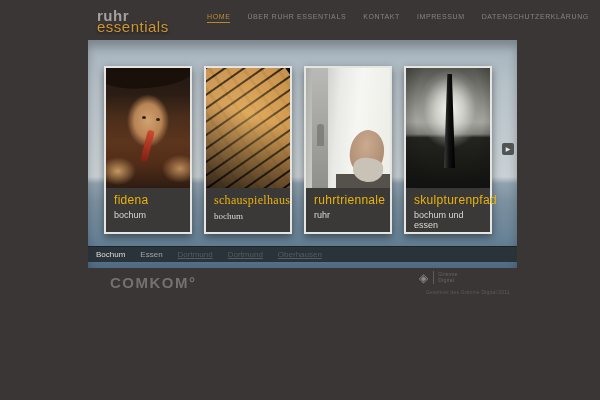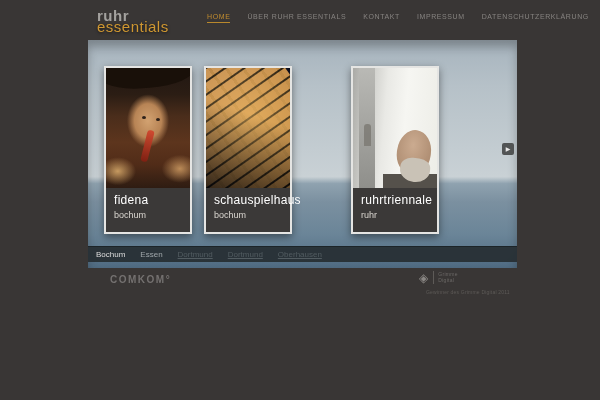--- a/index.html
+++ b/index.html
@@ -26,24 +26,24 @@
       #8fa2af 63%, #7b90a0 71%, #6b8598 85%, #4f6b82 100%);
     box-shadow:inset 0 7px 10px rgba(25,25,25,.3);
   }
   
   .card{
     position:absolute;top:26px;width:88px;height:168px;box-sizing:border-box;
     border:2px solid rgba(248,248,246,.9);
     box-shadow:0 3px 8px rgba(0,0,0,.45);
     background:#3b3938;cursor:pointer;z-index:2;
   }
-  .card1{left:16px;} .card2{left:116px;} .card3{left:216px;margin-left:47px;} .card4{left:316px;}
+  .card1{left:16px;} .card2{left:116px;font-family:Liberation Serif, serif;} .card3{left:216px;} .card4{left:316px;}
   .card-img{position:relative;width:100%;height:120px;overflow:hidden;}
   .card-cap{height:44px;background:#3b3938;padding:5px 8px 0;box-sizing:border-box;}
-  .card-title{font-size:12px;color:#ffffff;letter-spacing:.3px;}
+  .card-title{font-size:12px;color:#eab308;letter-spacing:.3px;}
   .card-sub{font-size:9px;color:#dbd7d1;margin-top:3px;}
   
   .img-fidena{background:
     radial-gradient(ellipse 26px 20px at 14% 86%, rgba(205,160,100,.95), rgba(205,160,100,0) 70%),
     radial-gradient(ellipse 26px 20px at 88% 84%, rgba(200,150,95,.9), rgba(200,150,95,0) 70%),
     radial-gradient(ellipse 27px 34px at 50% 44%, #d2a271 0%, #b88455 50%, rgba(130,85,50,0) 78%),
     linear-gradient(180deg,#211712 0%,#2b1d14 22%,#4a2d1b 40%,#5d351d 62%,#512c18 80%,#2e1c12 100%);}
   .hat{position:absolute;left:-8px;top:-16px;width:116%;height:36px;background:#191009;
        border-radius:0 0 48% 44%;transform:rotate(-4deg);}
   .eye{position:absolute;width:4px;height:3px;background:#2e211a;border-radius:50%;}
@@ -89,21 +89,21 @@
   .tabbar{
     position:absolute;left:0;top:206px;width:100%;height:16px;z-index:3;box-sizing:border-box;
     background:rgba(38,46,50,.92);border-top:1px solid rgba(20,26,30,.6);
     display:flex;align-items:center;padding-left:8px;gap:15px;
   }
   .tab{font-size:8px;cursor:pointer;white-space:nowrap;}
   .tab.active{color:#dcdcdc;}
   .tab.avail{color:#9fa6aa;text-align:center;}
   .tab.off{color:#525c61;text-decoration:underline;}
   
-  .comkom{position:absolute;left:110px;top:274px;font-size:10px;font-weight:bold;
+  .comkom{position:absolute;left:110px;top:274px;font-size:15px;font-weight:bold;
           letter-spacing:1.5px;color:#747170;cursor:pointer;z-index:2;}
   .award{position:absolute;left:419px;top:271px;display:flex;align-items:center;z-index:2;}
   .award-icon{font-size:12px;color:#8a8784;line-height:12px;}
   .award-div{width:1px;height:13px;background:#5e5b58;margin:0 4px 0 5px;}
   .award-lines{display:flex;flex-direction:column;gap:1px;}
   .award-l{font-size:5px;color:#6b6866;line-height:5px;letter-spacing:.3px;}
   .award-note{position:absolute;left:426px;top:289px;font-size:5px;color:#5d5a57;
               letter-spacing:.2px;z-index:2;}
 </style>
 </head>
@@ -155,20 +155,30 @@
       <div class="torso"></div>
       <div class="head"></div>
       <div class="beard"></div>
     </div>
     <div class="card-cap">
       <div class="card-title">ruhrtriennale</div>
       <div class="card-sub">ruhr</div>
     </div>
   </div>
 
+  <div class="card card4">
+    <div class="card-img img-skulp">
+      <div class="monolith"></div>
+      <div class="vign"></div>
+    </div>
+    <div class="card-cap">
+      <div class="card-title">skulpturenpfad</div>
+      <div class="card-sub">bochum und essen</div>
+    </div>
+  </div>
 
   <div class="next">
     <span>▶</span>
   </div>
 
   <div class="tabbar">
     <span class="tab active">Bochum</span>
     <span class="tab avail">Essen</span>
     <span class="tab off">Dortmund</span>
     <span class="tab off">Dortmund</span>

